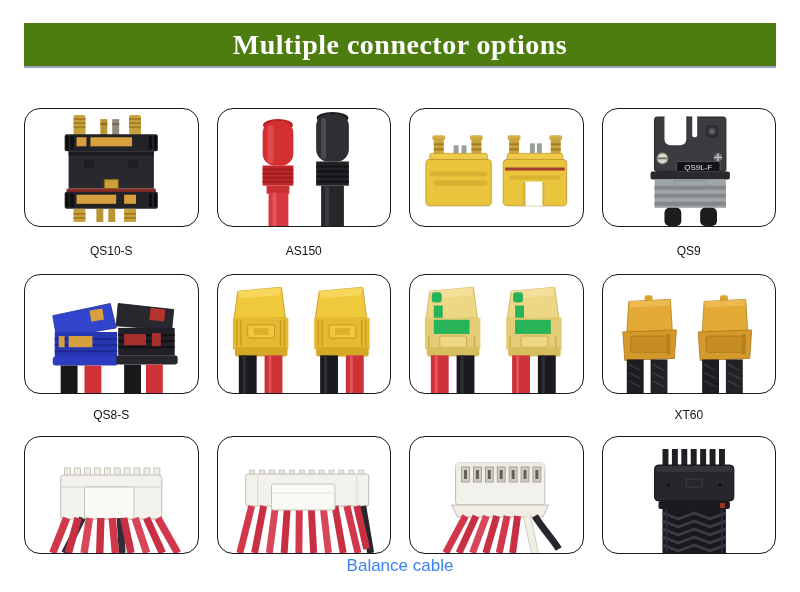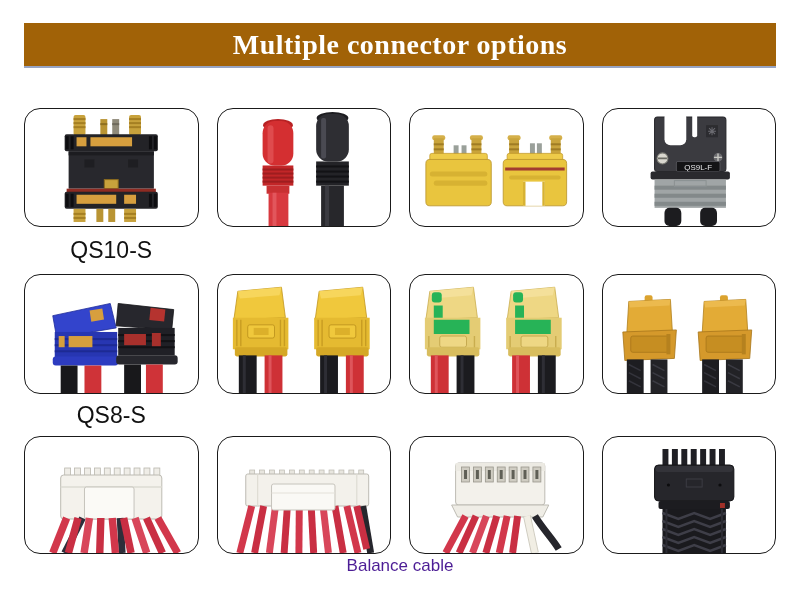--- a/index.html
+++ b/index.html
@@ -1,37 +1,37 @@
 <!DOCTYPE html>
 <html><head>
 <meta charset="utf-8">
 <style>
   html,body{margin:0;padding:0;background:#ffffff;}
   .page{position:relative;width:800px;height:592px;background:#ffffff;overflow:hidden;
         font-family:"Liberation Sans",sans-serif;}
   
-  .banner{position:absolute;left:24px;right:24px;top:23px;height:43px;background:#a16207;
+  .banner{position:absolute;left:24px;right:24px;top:23px;height:43px;background:#4d7c0f;
           border-bottom:2px solid #97a4c3;display:flex;align-items:center;justify-content:center;}
   .banner-title{color:#ffffff;font-family:"Liberation Serif",serif;font-weight:bold;
                 font-size:28px;letter-spacing:.5px;}
   
   .grid{position:absolute;left:24px;top:108px;width:752px;display:grid;
         grid-template-columns:repeat(4,1fr);column-gap:18px;}
   figure{margin:0;display:flex;flex-direction:column;}
   .card{border:1.5px solid #1a1a1a;border-radius:16px;overflow:hidden;background:#ffffff;}
   .card.r1{height:117px;}
   .card.r2{height:118px;}
   .card.r3{height:116px;}
   .card svg{display:block;width:100%;height:100%;}
   figcaption{display:flex;align-items:center;justify-content:center;
-             font-size:23px;color:#111111;}
+             font-size:12px;color:#111111;}
   .cap1{height:47px;}
   .cap2{height:42px;}
   .balance-caption{position:absolute;left:0;right:0;top:556px;text-align:center;
-                   font-size:17px;color:#4c1d95;}
+                   font-size:17px;color:#3b82f6;}
 </style>
 </head>
 <body>
 
 <div class="page">
 
   <div class="banner">
     <span class="banner-title">Multiple connector options</span>
   </div>
 
@@ -113,20 +113,21 @@
           <rect x="104" y="9" width="5" height="40" rx="2" fill="#4a4a52"></rect>
           <rect x="99" y="52" width="33" height="24" fill="#232327"></rect>
           <rect x="99" y="56" width="33" height="2" fill="#121215"></rect>
             <rect x="99" y="61" width="33" height="2" fill="#121215"></rect>
           <rect x="99" y="66" width="33" height="2" fill="#121215"></rect>
             <rect x="99" y="71" width="33" height="2" fill="#121215"></rect>
           <rect x="104" y="76" width="23" height="40" fill="#27272b"></rect>
           <rect x="108" y="76" width="4" height="40" fill="#3a3a40"></rect>
         </svg>
       </div>
+      <figcaption class="cap1">AS150</figcaption>
     </figure>
 
     <figure>
       <div class="card r1">
         <svg viewBox="0 0 174 116" preserveAspectRatio="none">
 
           <rect x="22.5" y="26" width="13" height="5" rx="2" fill="#d5b04a"></rect>
             <rect x="24" y="29" width="10" height="16" fill="#c9a43c"></rect>
             <rect x="24" y="34" width="10" height="2" fill="#a07c24"></rect>
             <rect x="24" y="39" width="10" height="2" fill="#a07c24"></rect>
@@ -179,20 +180,21 @@
           <rect x="48" y="62" width="80" height="8" rx="2" fill="#2a2a2e"></rect>
           <rect x="52" y="70" width="72" height="28" fill="#a0a5a6"></rect>
           <rect x="52" y="76" width="72" height="4" fill="#83898a"></rect>
             <rect x="52" y="84" width="72" height="4" fill="#83898a"></rect>
             <rect x="52" y="92" width="72" height="4" fill="#83898a"></rect>
           <rect x="72" y="71" width="32" height="6" fill="none" stroke="#8b9192" stroke-width="1"></rect>
           <rect x="62" y="98" width="17" height="18" rx="5" fill="#1c1c1f"></rect>
           <rect x="98" y="98" width="17" height="18" rx="5" fill="#1c1c1f"></rect>
         </svg>
       </div>
+      <figcaption class="cap1">QS9</figcaption>
     </figure>
 
     <figure>
       <div class="card r2">
         <svg viewBox="0 0 174 116" preserveAspectRatio="none">
 
           <polygon points="28,40 86,28 92,52 32,62" fill="#3344cc" stroke="#1f2c9a" stroke-width="0.8"></polygon>
           <rect x="66" y="34" width="13" height="11" fill="#d79f3e" transform="rotate(-9 72 40)"></rect>
           <rect x="30" y="56" width="63" height="26" fill="#2736b2"></rect>
           <rect x="30" y="62" width="63" height="2" fill="#1d2a94"></rect>
@@ -314,20 +316,21 @@
             <polygon points="2,56 56,54 54,82 4,84" fill="#d5992b" stroke="#a8761a" stroke-width="0.8"></polygon>
             <rect x="10" y="60" width="38" height="16" rx="2" fill="#c68e22" stroke="#a8761a" stroke-width="0.8"></rect>
             <rect x="46" y="58" width="4" height="20" fill="#b5811e"></rect>
             <rect x="6" y="83" width="17" height="33" fill="#1d1d21"></rect>
             <path d="M8,88 l12,6 M8,96 l12,6 M8,104 l12,6" stroke="#34343c" stroke-width="1.5"></path>
             <rect x="30" y="83" width="17" height="33" fill="#222226"></rect>
             <path d="M32,88 l12,6 M32,96 l12,6 M32,104 l12,6" stroke="#3a3a42" stroke-width="1.5"></path>
           </g>
         </svg>
       </div>
+      <figcaption class="cap2">XT60</figcaption>
     </figure>
 
     <figure>
       <div class="card r3">
         <svg viewBox="0 0 174 116" preserveAspectRatio="none">
           <g>
             <rect x="40" y="31" width="6" height="10" fill="#efede7" stroke="#b9b7ae" stroke-width="0.8"></rect>
             <rect x="50" y="31" width="6" height="10" fill="#efede7" stroke="#b9b7ae" stroke-width="0.8"></rect>
             <rect x="60" y="31" width="6" height="10" fill="#efede7" stroke="#b9b7ae" stroke-width="0.8"></rect>
             <rect x="70" y="31" width="6" height="10" fill="#efede7" stroke="#b9b7ae" stroke-width="0.8"></rect>

